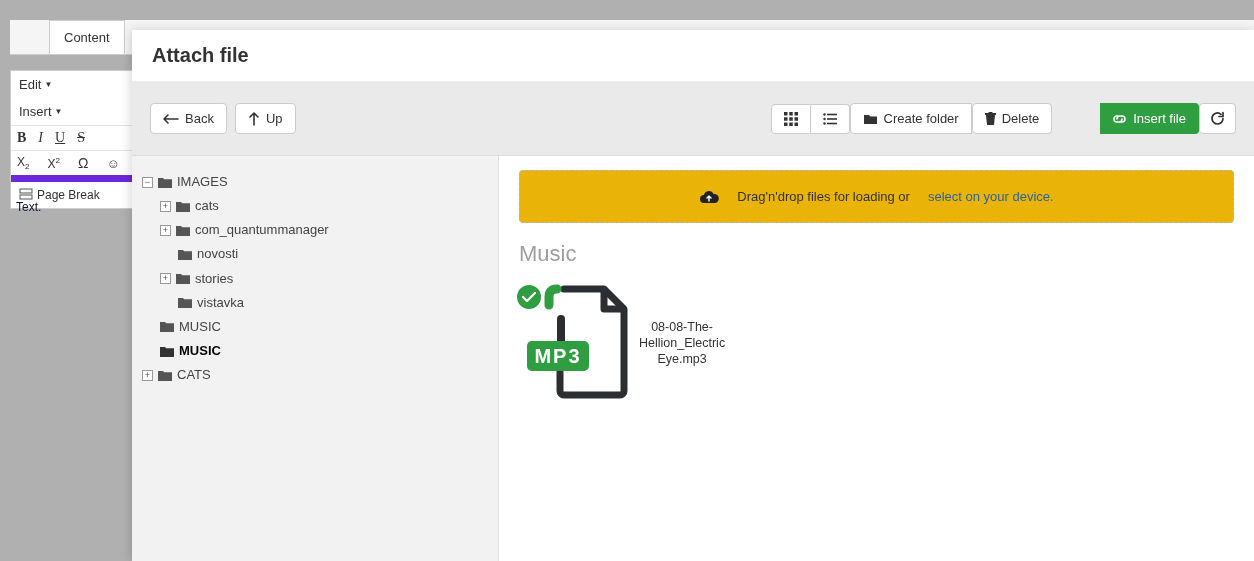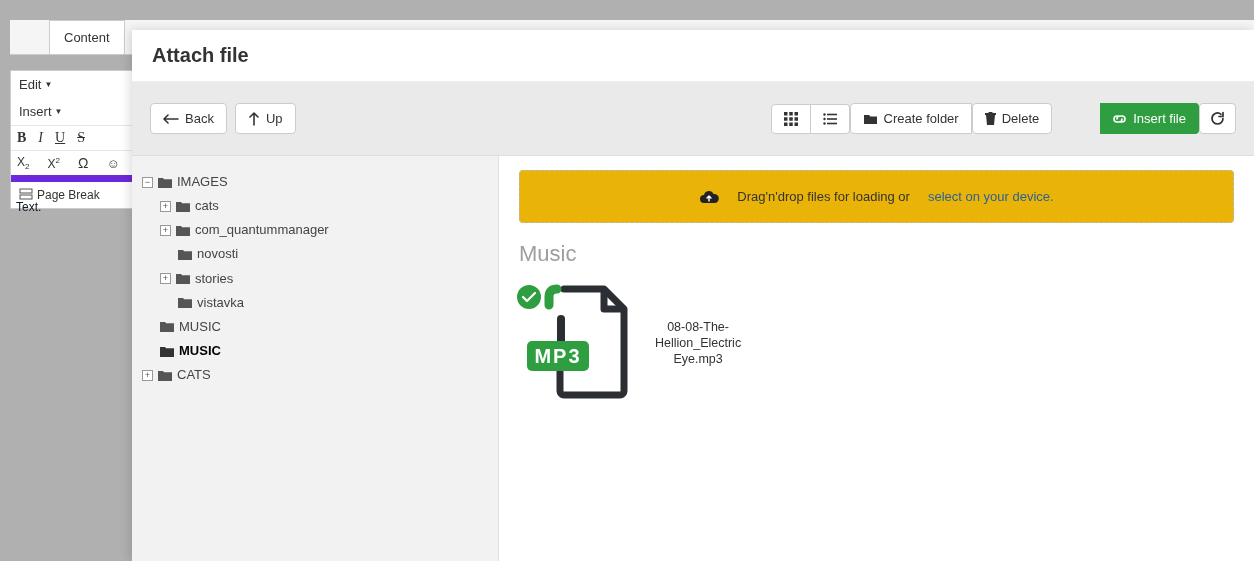--- a/index.html
+++ b/index.html
@@ -46,21 +46,21 @@
 .tree-row.selected .tree-label { font-weight: 700; color: #000; }
 
 .content-panel { flex: 1; padding: 14px 20px 14px 20px; overflow: auto; background: #fff; }
 .dropzone { border: 1px dashed #bbb; border-radius: 4px; padding: 18px 16px; display: flex; align-items: center; justify-content: center; gap: 18px; color: #333; font-size: 13px; background: #eab308; }
 .dropzone a { color: #2a6496; text-decoration: none; cursor: pointer; }
 .section-title { font-size: 22px; color: #9e9e9e; font-weight: 300; margin: 18px 0 14px; }
 .file-grid { display: flex; flex-wrap: wrap; gap: 20px; }
 .file-item { width: 150px; display: flex; flex-direction: row; align-items: center; position: relative; cursor: pointer; }
 .file-item .check { position: absolute; top: 4px; left: -2px; width: 24px; height: 24px; background: #2f9e41; border-radius: 50%; display: flex; align-items: center; justify-content: center; }
 .file-thumb { width: 130px; height: 120px; display: flex; align-items: center; justify-content: center; }
-.file-name { font-size: 12.5px; text-align: center; color: #333; margin-top: 4px; line-height: 1.3; margin-left: 16px; }
+.file-name { font-size: 12.5px; text-align: center; color: #333; margin-top: 4px; line-height: 1.3; }
 
 svg { display: block; }
 </style>
 </head>
 <body>
 
 <div class="bg-editor">
   <div class="bg-tabs">
     <div class="bg-tab active">Content</div>
     <div class="bg-tab inactive">Images</div>

